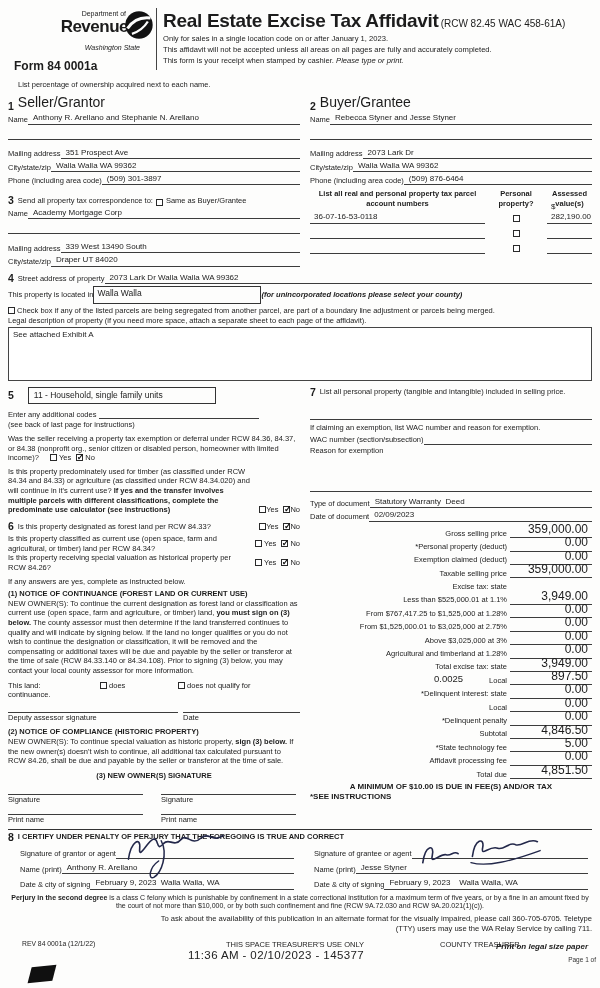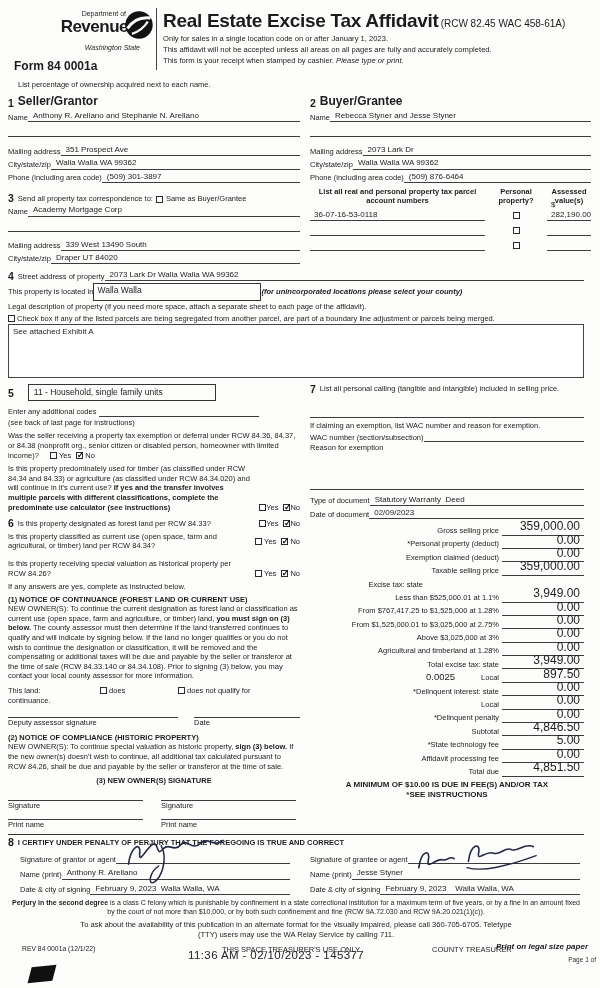--- a/index.html
+++ b/index.html
@@ -1,17 +1,17 @@
 <!DOCTYPE html>
 <html><head>
 <meta charset="utf-8">
 <style>
   *{margin:0;padding:0;box-sizing:border-box}
   html,body{width:600px;height:988px;background:#fdfdfc;font-family:"Liberation Sans",sans-serif;color:#1c1c1c;font-size:7.5px;line-height:1.28;position:relative;overflow:hidden}
-  .page{padding:6px 16px 0 8px;position:relative}
+  .page{padding:6px 8px 0 8px;position:relative}
   .row{display:flex}
   .grow{flex:1}
   .bold{font-weight:bold}
   .ital{font-style:italic}
   .pre{white-space:pre-wrap}
   .line{border-bottom:1px solid #3c3c3c}
   .fval{font-size:8px;padding:0 2px 0 5px}
   .frow{display:flex;align-items:flex-end;margin-top:2px}
   .flabel{white-space:nowrap}
   .cb{display:inline-block;width:7px;height:7px;border:1px solid #2a2a2a;position:relative;vertical-align:-1px;background:#fff;flex:none}
@@ -27,21 +27,21 @@
   .wa-state{font-size:7px;font-style:italic;text-align:right;padding-right:14px;margin-top:1px}
   .form-no{font-size:12px;font-weight:bold;margin-top:6px;padding-left:6px}
   .vline{width:1px;background:#444;align-self:stretch;margin:2px 6px 4px 2px}
   .title{font-size:19px;font-weight:bold;letter-spacing:-0.3px}
   .title-ref{font-size:10px;font-weight:normal}
   .hnotes{font-size:7.6px;margin-top:1px}
   
   .cols{display:flex;align-items:flex-start}
   .colL{width:292px;flex:none}
   .colR{flex:1;padding-left:10px}
-  .sec-title{font-weight:bold;font-size:12px}
+  .sec-title{font-weight:normal;font-size:14px}
   
   .phead{display:flex;font-weight:bold;text-align:center;margin-top:4px}
   .ph1{width:175px}
   .ph2{width:62px}
   .ph3{flex:1}
   .prow{display:flex;align-items:flex-end;height:15px}
   .p1{width:175px;font-size:8px;padding-left:4px}
   .p2{width:62px;text-align:center}
   .p3{flex:1;font-size:8px;padding-left:4px}
   
@@ -207,25 +207,25 @@
   <div class="frow" style="margin-top:6px">
     <span class="secnum">4</span>
     <span class="flabel">Street address of property</span>
     <span class="fval line grow">2073 Lark Dr Walla Walla WA 99362</span>
   </div>
   <div class="row" style="margin-top:2px;align-items:center">
     <span>This property is located in</span>
     <span class="located-box">Walla Walla</span>
     <span class="ital bold">(for unincorporated locations please select your county)</span>
   </div>
-  <div style="margin-top:1px">Legal description of property (if you need more space, attach a separate sheet to each page of the affidavit).</div>
   <div style="margin-top:2px">
     <span class="cb"></span>
     <span>Check box if any of the listed parcels are being segregated from another parcel, are part of a boundary line adjustment or parcels being merged.</span>
   </div>
+  <div style="margin-top:1px">Legal description of property (if you need more space, attach a separate sheet to each page of the affidavit).</div>
   <div class="legal-box">See attached Exhibit A</div>
 
   <div class="cols" style="margin-top:6px">
     <div class="colL">
       <div class="row" style="align-items:center">
         <span class="secnum">5</span>
         <span class="use-box">11 - Household, single family units</span>
       </div>
       <div class="frow" style="margin-top:6px">
         <span class="flabel">Enter any additional codes</span>
@@ -248,21 +248,21 @@
 
       <div class="row" style="margin-top:6px;align-items:flex-end">
         <span class="secnum">6</span>
         <div class="grow">Is this property designated as forest land per RCW 84.33?</div>
         <div class="yn"><span class="cb"></span><span>Yes</span><span class="cb checked"></span><span>No</span></div>
       </div>
       <div class="row" style="margin-top:3px;align-items:center">
         <div class="grow">Is this property classified as current use (open space, farm and agricultural, or timber) land per RCW 84.34?</div>
         <div class="yn"><span class="cb"></span> <span>Yes</span><span class="cb checked"></span> <span>No</span></div>
       </div>
-      <div class="row" style="margin-top:8px;align-items:flex-end">
+      <div class="row" style="margin-top:0;align-items:center">
         <div class="grow">Is this property receiving special valuation as historical property per RCW 84.26?</div>
         <div class="yn"><span class="cb"></span> <span>Yes</span><span class="cb checked"></span> <span>No</span></div>
       </div>
 
       <div style="margin-top:4px">If any answers are yes, complete as instructed below.</div>
 
       <div class="bold" style="margin-top:3px">(1) NOTICE OF CONTINUANCE (FOREST LAND OR CURRENT USE)</div>
       <div>
         <span>NEW OWNER(S): To continue the current designation as forest land or classification as current use (open space, farm and agriculture, or timber) land,</span>
         <span class="bold">you must sign on (3) below.</span>
@@ -274,21 +274,21 @@
         <span style="width:78px"><span class="cb"></span> <span>does</span></span>
         <span><span class="cb"></span> <span>does not qualify for</span></span>
       </div>
       <div>continuance.</div>
 
       <div class="row" style="margin-top:12px">
         <div style="width:170px">
             <div class="sigline"></div>
             <div>Deputy assessor signature</div>
           </div>
-        <div class="grow" style="margin-left:16px">
+        <div class="grow" style="margin-left:5px">
             <div class="sigline"></div>
             <div>Date</div>
           </div>
       </div>
 
       <div class="bold" style="margin-top:5px">(2) NOTICE OF COMPLIANCE (HISTORIC PROPERTY)</div>
       <div>
         <span>NEW OWNER(S): To continue special valuation as historic property,</span>
         <span class="bold">sign (3) below.</span>
         <span>If the new owner(s) doesn't wish to continue, all additional tax calculated pursuant to RCW 84.26, shall be due and payable by the seller or transferor at the time of sale.</span>
@@ -314,21 +314,21 @@
         <div style="width:135px;margin-left:18px">
             <div class="sigline"></div>
             <div>Print name</div>
           </div>
       </div>
     </div>
 
     <div class="colR">
       <div class="row">
         <span class="secnum">7</span>
-        <div class="grow">List all personal calling (tangible and intangible) included in selling price.</div>
+        <div class="grow">List all personal property (tangible and intangible) included in selling price.</div>
       </div>
       <div style="height:22px"></div>
       <div class="sigline"></div>
       <div style="margin-top:3px">If claiming an exemption, list WAC number and reason for exemption.</div>
       <div class="frow">
         <span class="flabel">WAC number (section/subsection)</span>
         <span class="line grow" style="height:9px"></span>
       </div>
       <div style="margin-top:1px">Reason for exemption</div>
       <div style="height:36px"></div>
@@ -354,21 +354,21 @@
           </div>
         <div class="tax-row">
             <span class="tax-label">Exemption claimed (deduct)</span>
             <span class="tax-val">0.00</span>
           </div>
         <div class="tax-row">
             <span class="tax-label">Taxable selling price</span>
             <span class="tax-val">359,000.00</span>
           </div>
         <div class="tax-row">
-            <span class="tax-label" style="margin-right:76px">Excise tax: state</span>
+            <span class="tax-label" style="">Excise tax: state</span>
             <span class="tax-val noline"></span>
           </div>
         <div class="tax-row">
             <span class="tax-label">Less than $525,000.01 at 1.1%</span>
             <span class="tax-val">3,949.00</span>
           </div>
         <div class="tax-row">
             <span class="tax-label">From $767,417.25 to $1,525,000 at 1.28%</span>
             <span class="tax-val">0.00</span>
           </div>
@@ -416,21 +416,21 @@
         <div class="tax-row">
             <span class="tax-label">Affidavit processing fee</span>
             <span class="tax-val">0.00</span>
           </div>
         <div class="tax-row">
             <span class="tax-label">Total due</span>
             <span class="tax-val">4,851.50</span>
           </div>
       </div>
       <div class="bold" style="text-align:center;font-size:8px;margin-top:3px">A MINIMUM OF $10.00 IS DUE IN FEE(S) AND/OR TAX</div>
-      <div class="bold" style="text-align:center;font-size:8px">*SEE INSTRUCTIONS</div>
+      <div class="bold" style="text-align:left;font-size:8px">*SEE INSTRUCTIONS</div>
     </div>
   </div>
 
   <div class="s8">
     <div class="row" style="align-items:flex-end">
       <span class="secnum">8</span>
       <span class="bold">I CERTIFY UNDER PENALTY OF PERJURY THAT THE FOREGOING IS TRUE AND CORRECT</span>
     </div>
     <div class="row" style="margin-top:3px">
       <div class="s8col" style="padding-left:12px">
@@ -472,21 +472,21 @@
           <span class="fval line grow pre">February 9, 2023    Walla Walla, WA</span>
         </div>
       </div>
     </div>
   </div>
 
   <div style="margin-top:4px;font-size:7px;text-align:center;padding:0 2px">
     <span class="bold">Perjury in the second degree</span>
     <span>is a class C felony which is punishable by confinement in a state correctional institution for a maximum term of five years, or by a fine in an amount fixed by the court of not more than $10,000, or by both such confinement and fine (RCW 9A.72.030 and RCW 9A.20.021(1)(c)).</span>
   </div>
-  <div style="margin-top:3px;font-size:7.6px;text-align:center">
+  <div style="margin-top:3px;font-size:7.6px;text-align:right">
     <div>To ask about the availability of this publication in an alternate format for the visually impaired, please call 360-705-6705. Teletype</div>
     <div>(TTY) users may use the WA Relay Service by calling 711.</div>
   </div>
   <div class="row" style="margin-top:6px;align-items:flex-start">
     <div style="width:150px;padding-left:14px;font-size:6.8px">REV 84 0001a  (12/1/22)</div>
     <div class="grow" style="text-align:center">THIS SPACE TREASURER'S USE ONLY</div>
     <div style="width:160px;text-align:left;padding-left:8px">COUNTY TREASURER</div>
   </div>
 
   <div class="stamp">11:36 AM - 02/10/2023 - 145377</div>

